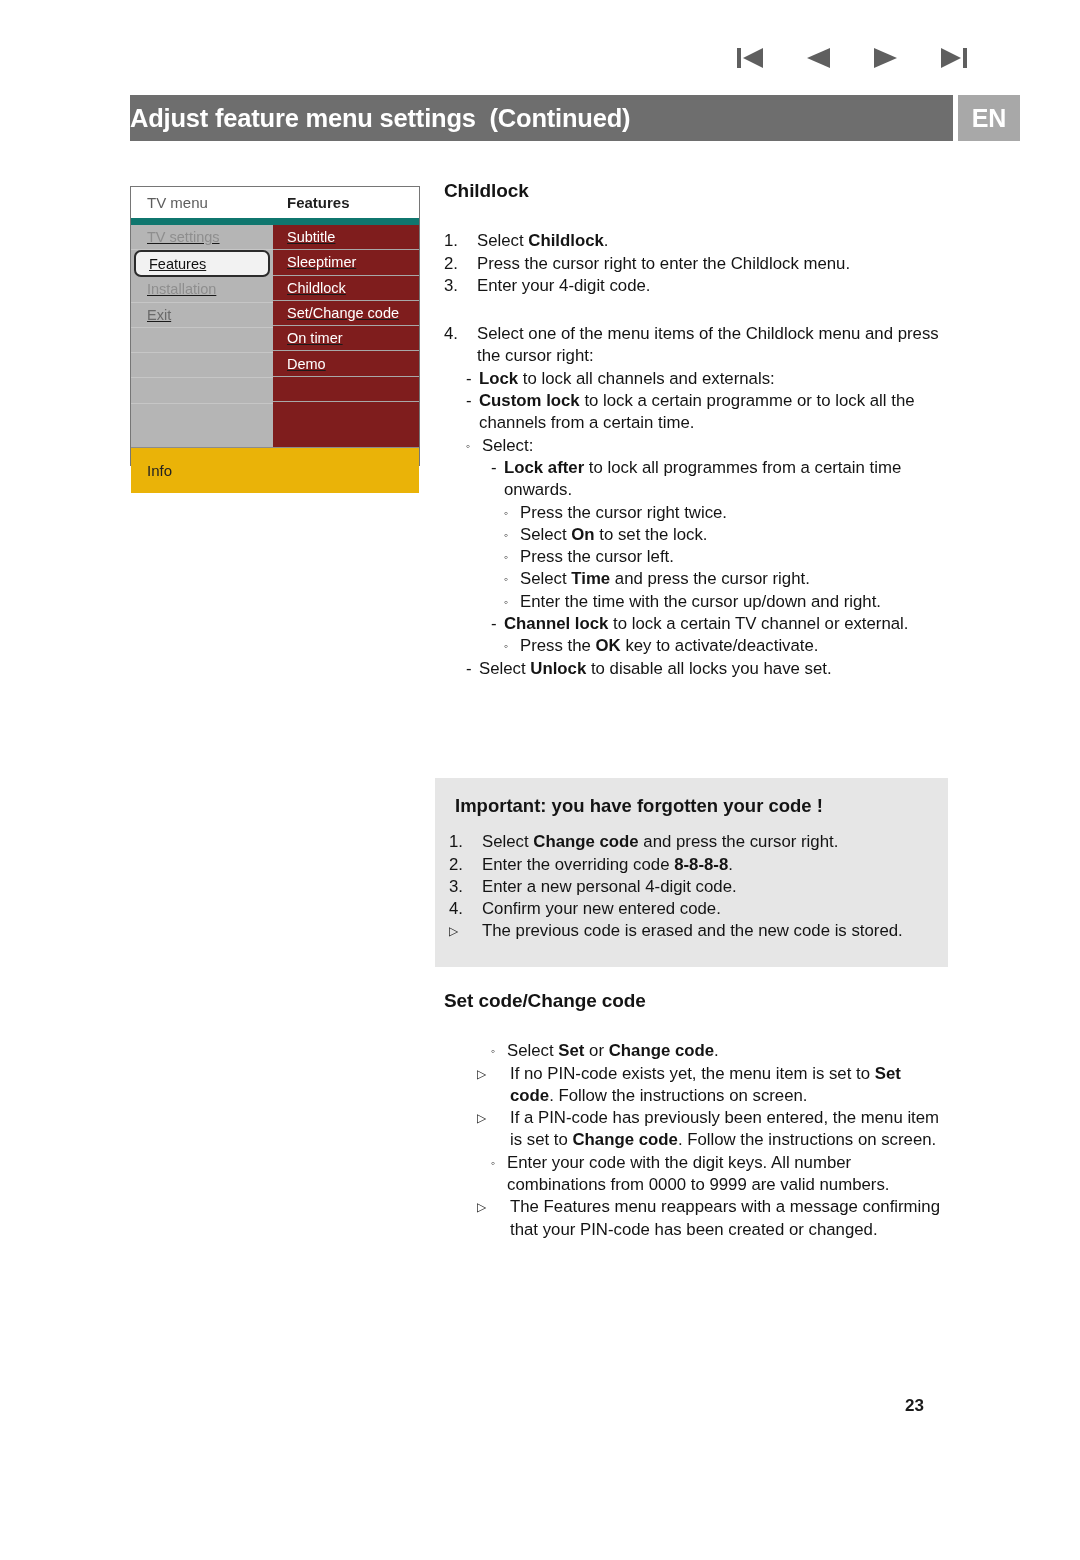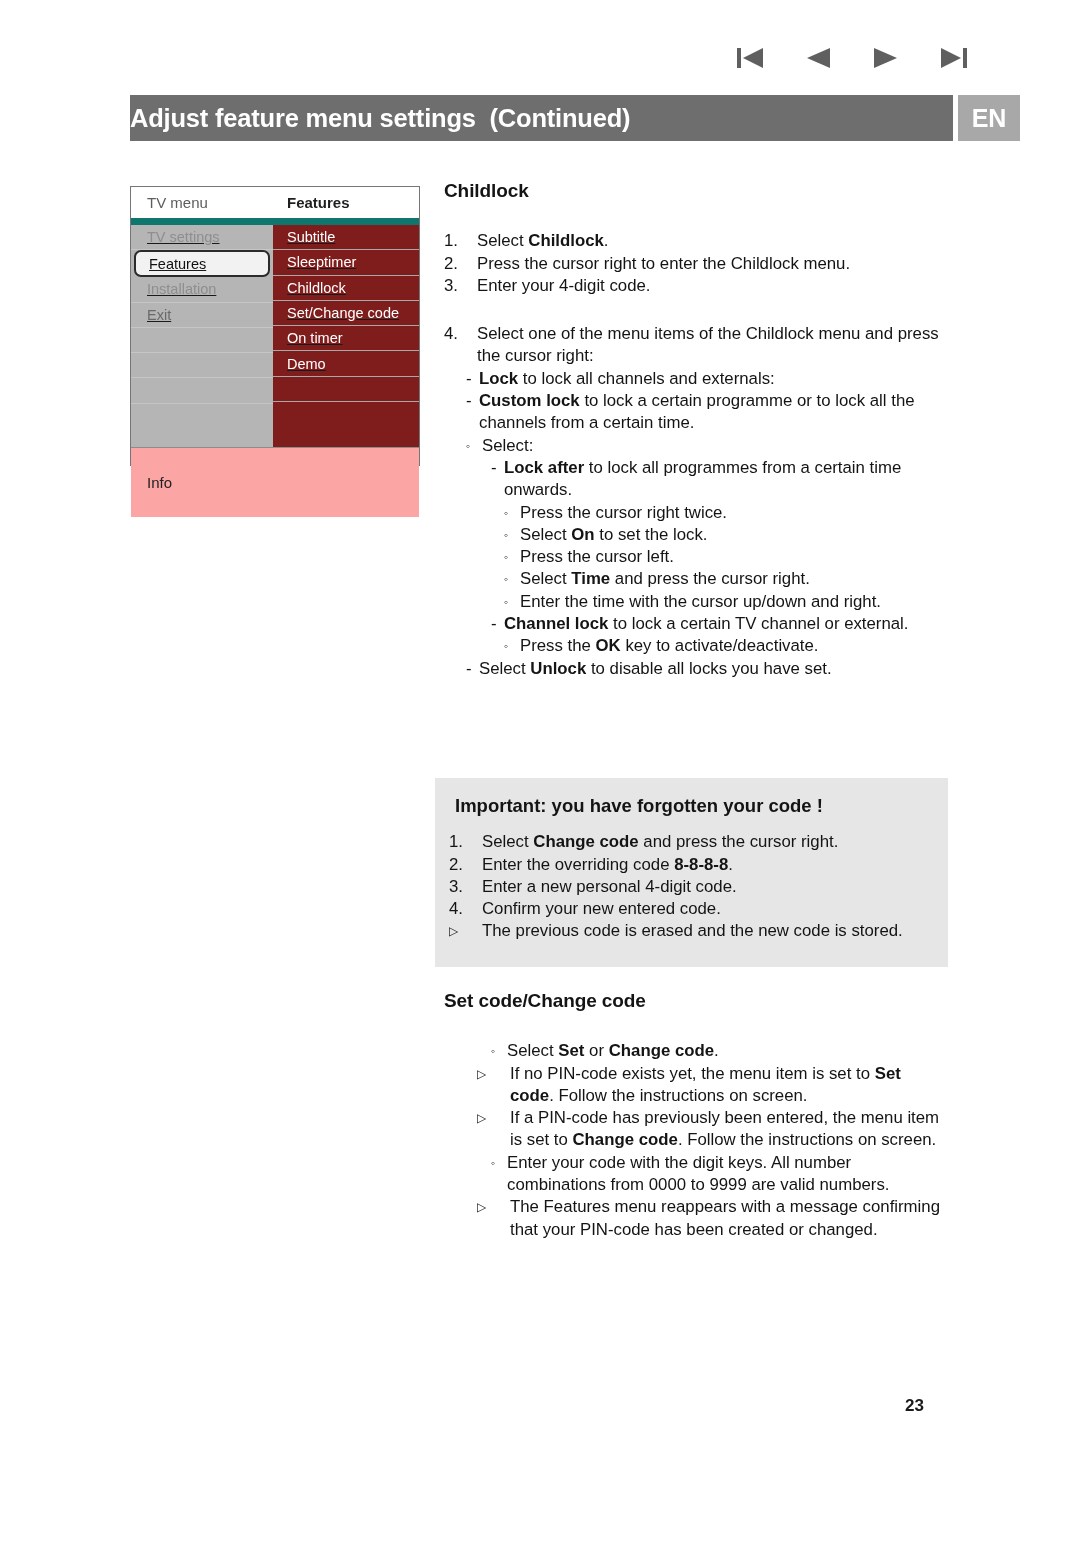--- a/index.html
+++ b/index.html
@@ -143,23 +143,23 @@
     background: #f2f2f2;
     border: 2px solid #2b2b2b;
     border-radius: 7px;
     color: #111111 !important;
     z-index: 2;
     margin: 0 3px;
     padding-left: 13px;
     height: 27px;
   }
   .tvmenu-foot {
-    height: 70px;
+    height: 46px;
     border-top: 1px solid #8c8c8c;
-    background: #fca5a5;
+    background: #eab308;
     display: flex;
     align-items: center;
     padding-left: 16px;
     box-sizing: border-box;
     color: #222222;
     font-size: 15px;
   }
 
   
   .content {

